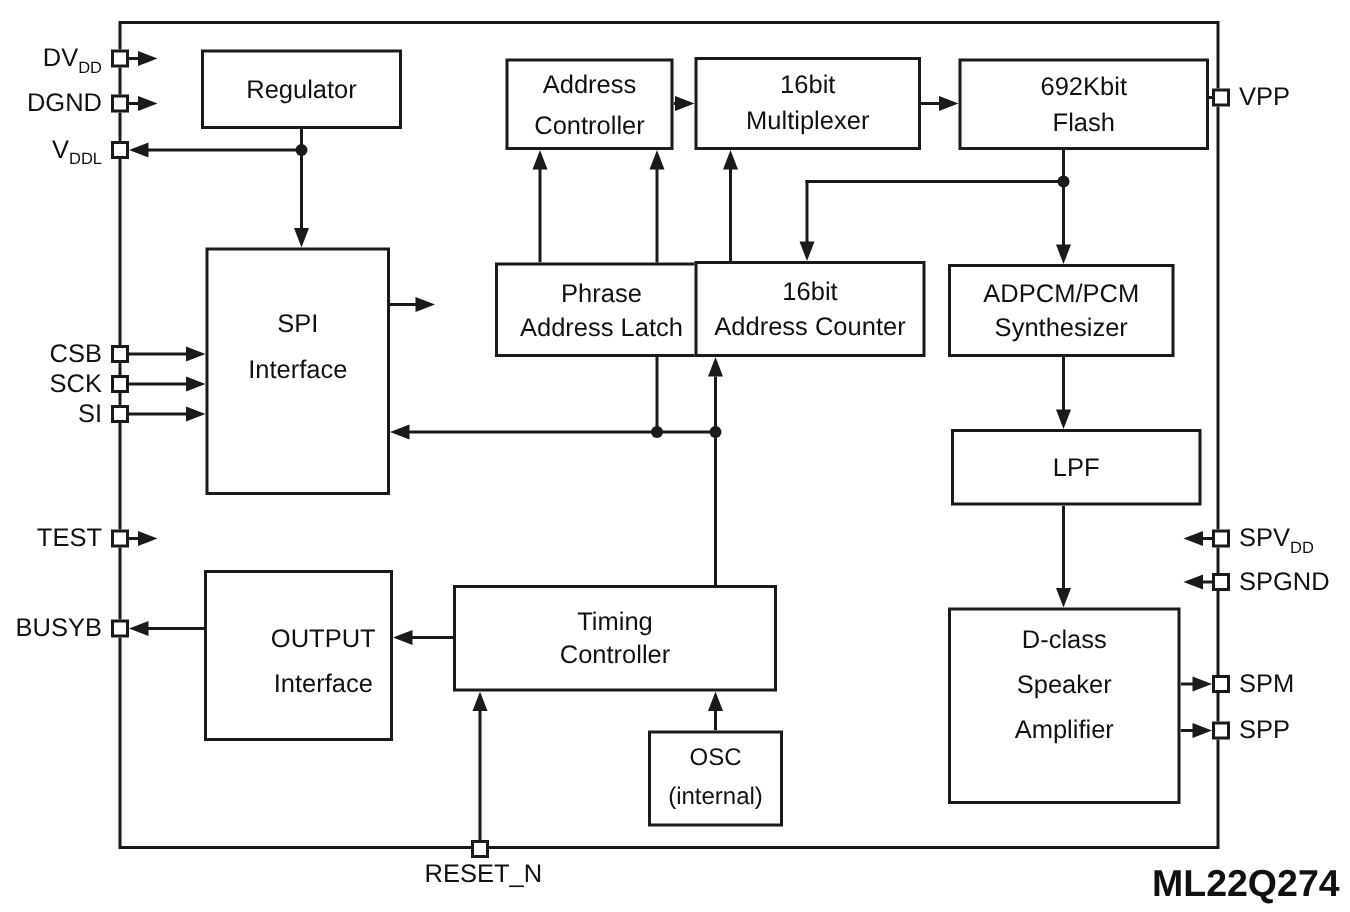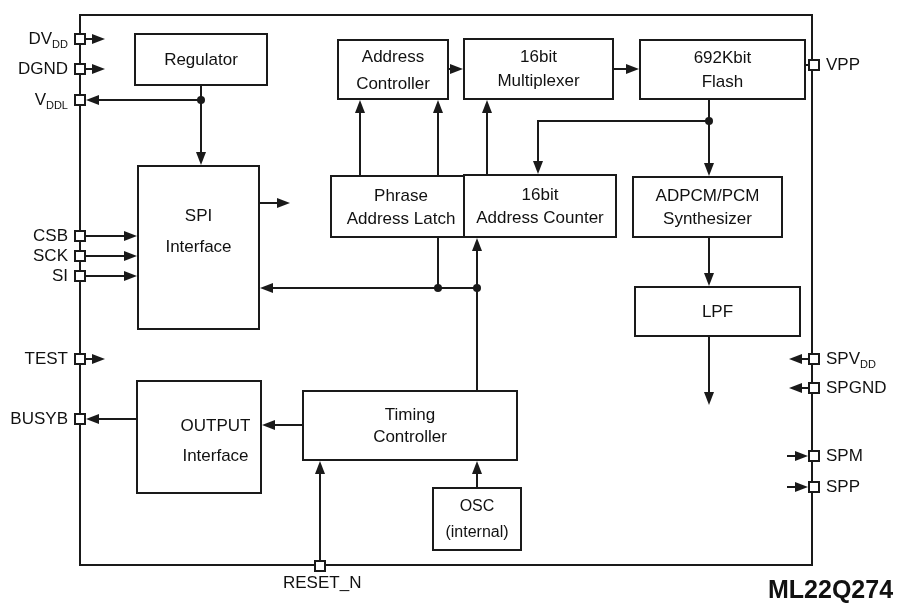--- a/index.html
+++ b/index.html
@@ -167,20 +167,25 @@
     <span>Interface</span>
   </div>
   <div class="box" style="left:302px;top:390px;width:216px;height:71px;line-height:22px;">
     <span>Timing</span>
     <span>Controller</span>
   </div>
   <div class="box" style="left:432px;top:487px;width:90px;height:64px;line-height:26px;font-size:16px;">
     <span>OSC</span>
     <span>(internal)</span>
   </div>
+  <div class="box" style="left:632px;top:405px;width:155px;height:131px;line-height:30px;padding-bottom:28px;">
+    <span>D-class</span>
+    <span>Speaker</span>
+    <span>Amplifier</span>
+  </div>
 
   <div class="pin" style="left:74px;top:33px;"></div>
   <div class="pin" style="left:74px;top:63px;"></div>
   <div class="pin" style="left:74px;top:94px;"></div>
   <div class="pin" style="left:74px;top:230px;"></div>
   <div class="pin" style="left:74px;top:250px;"></div>
   <div class="pin" style="left:74px;top:270px;"></div>
   <div class="pin" style="left:74px;top:353px;"></div>
   <div class="pin" style="left:74px;top:413px;"></div>
   <div class="pin" style="left:808px;top:59px;"></div>

